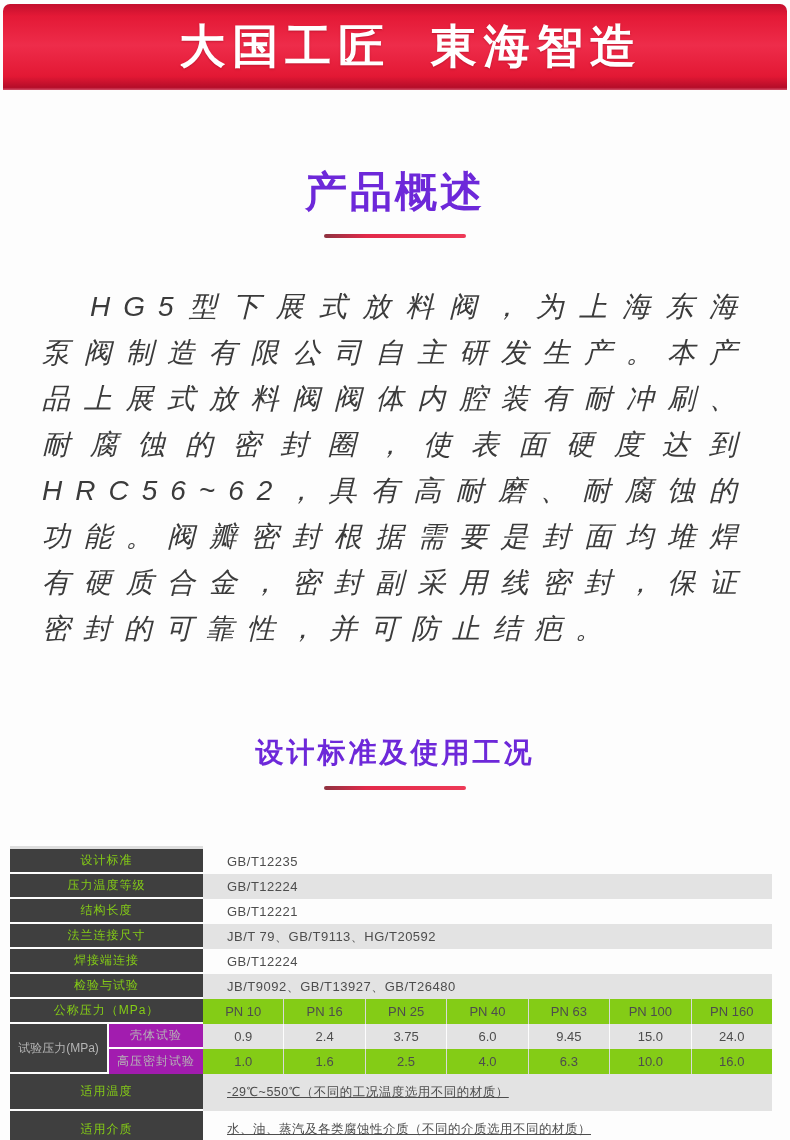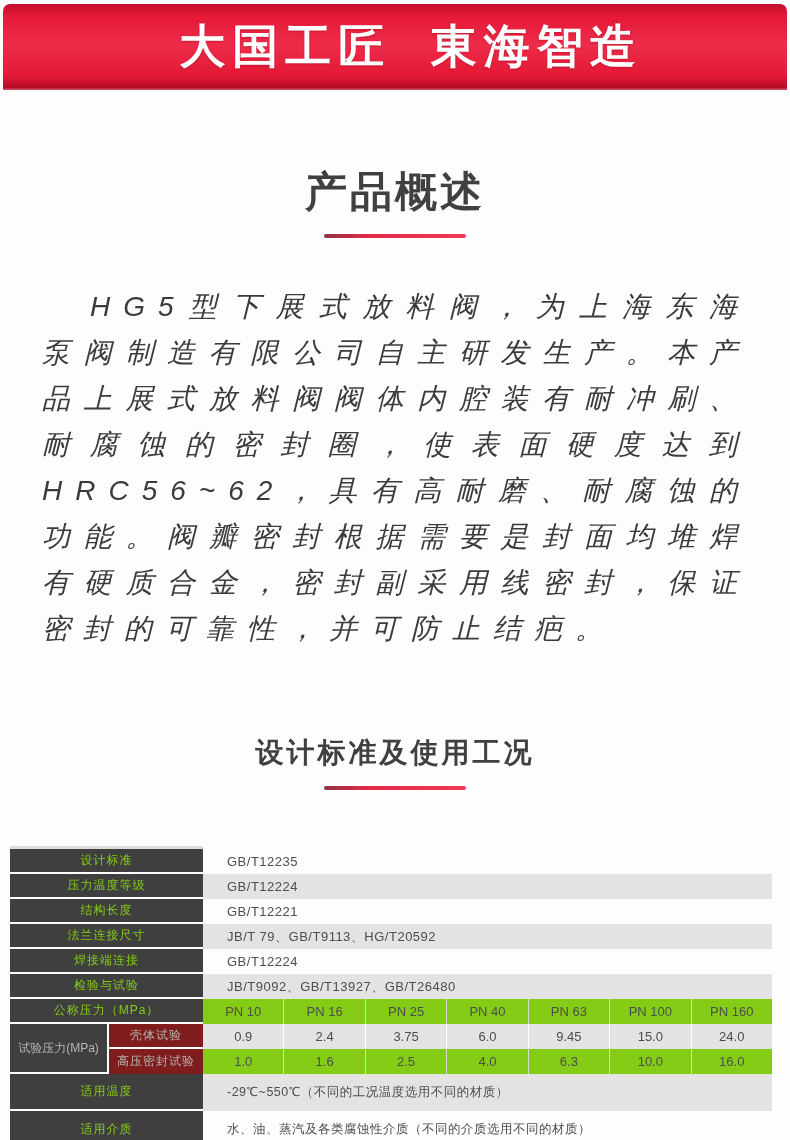--- a/index.html
+++ b/index.html
@@ -14,21 +14,21 @@
     display:flex; align-items:center; justify-content:center;
   }
   .banner h1 {
     color:#ffffff; font-size:46px; font-weight:bold; letter-spacing:7px;
     white-space:pre; text-shadow:0 1px 2px rgba(120,0,20,.35);margin-left:32px;
   }
 
   
   .sec-title {
     margin-top:74px; text-align:center;
-    font-size:42px; font-weight:bold; color:#404040; letter-spacing:3px;
+    font-size:42px; font-weight:bold; color:#6d28d9; letter-spacing:3px;
   }
   .sec-title.second { margin-top:82px; font-size:28px; }
   .underline {
     width:142px; height:4px; margin:14px auto 0 auto; border-radius:2px;
     background:linear-gradient(90deg,#8e3340 0%,#e2294a 30%,#ee3a57 100%);
   }
 
   
   .overview {
     margin:46px 40px 0 42px;
@@ -44,21 +44,21 @@
   .t-label {
     width:193px; background:#3f3f3f; color:#84cc16; font-size:12px;
     display:flex; align-items:center; justify-content:center;
     border-bottom:2px solid #fdfdfd; letter-spacing:1px;
   }
   .t-row.last .t-label { border-bottom:none; }
   .t-value {
     flex:1; display:flex; align-items:center; padding-left:24px;
     font-size:13px; color:#4d4d4d; letter-spacing:.5px;
   }
-  .t-value.small { font-size:12.5px; }
+  .t-value.small { font-size:12.5px;text-decoration:underline; }
   .bg-white { background:#fdfdfd; }
   .bg-gray  { background:#e3e3e3; }
   .t-cols { flex:1; display:flex; }
   .t-col {
     flex:1; display:flex; align-items:center; justify-content:center;
     font-size:13px; color:#4d4d4d;
   }
   .cols-white .t-col { background:#84cc16; border-left:1px solid #d9d9d9; }
   .cols-gray  .t-col { background:#e3e3e3; border-left:1px solid #fdfdfd; }
   .t-cols .t-col:first-child { border-left:none; }
@@ -66,21 +66,21 @@
   
   .tp-block { display:flex; height:50px; }
   .tp-main {
     width:97px; background:#3f3f3f; color:#b5b5b5; font-size:12px;
     display:flex; align-items:center; justify-content:center;
     border-bottom:2px solid #fdfdfd;
   }
   .tp-right { flex:1; display:flex; flex-direction:column; }
   .tp-sub { display:flex; height:25px; }
   .tp-sublabel {
-    width:96px; background:#7f1d1d; color:#b5b5b5; font-size:12px;
+    width:96px; background:#a21caf; color:#b5b5b5; font-size:12px;
     display:flex; align-items:center; justify-content:center;
     border-left:2px solid #fdfdfd; letter-spacing:1px;
   }
   .tp-sub.first .tp-sublabel { border-bottom:2px solid #fdfdfd; }
 </style>
 </head>
 <body>
 
 <div class="page">
 

